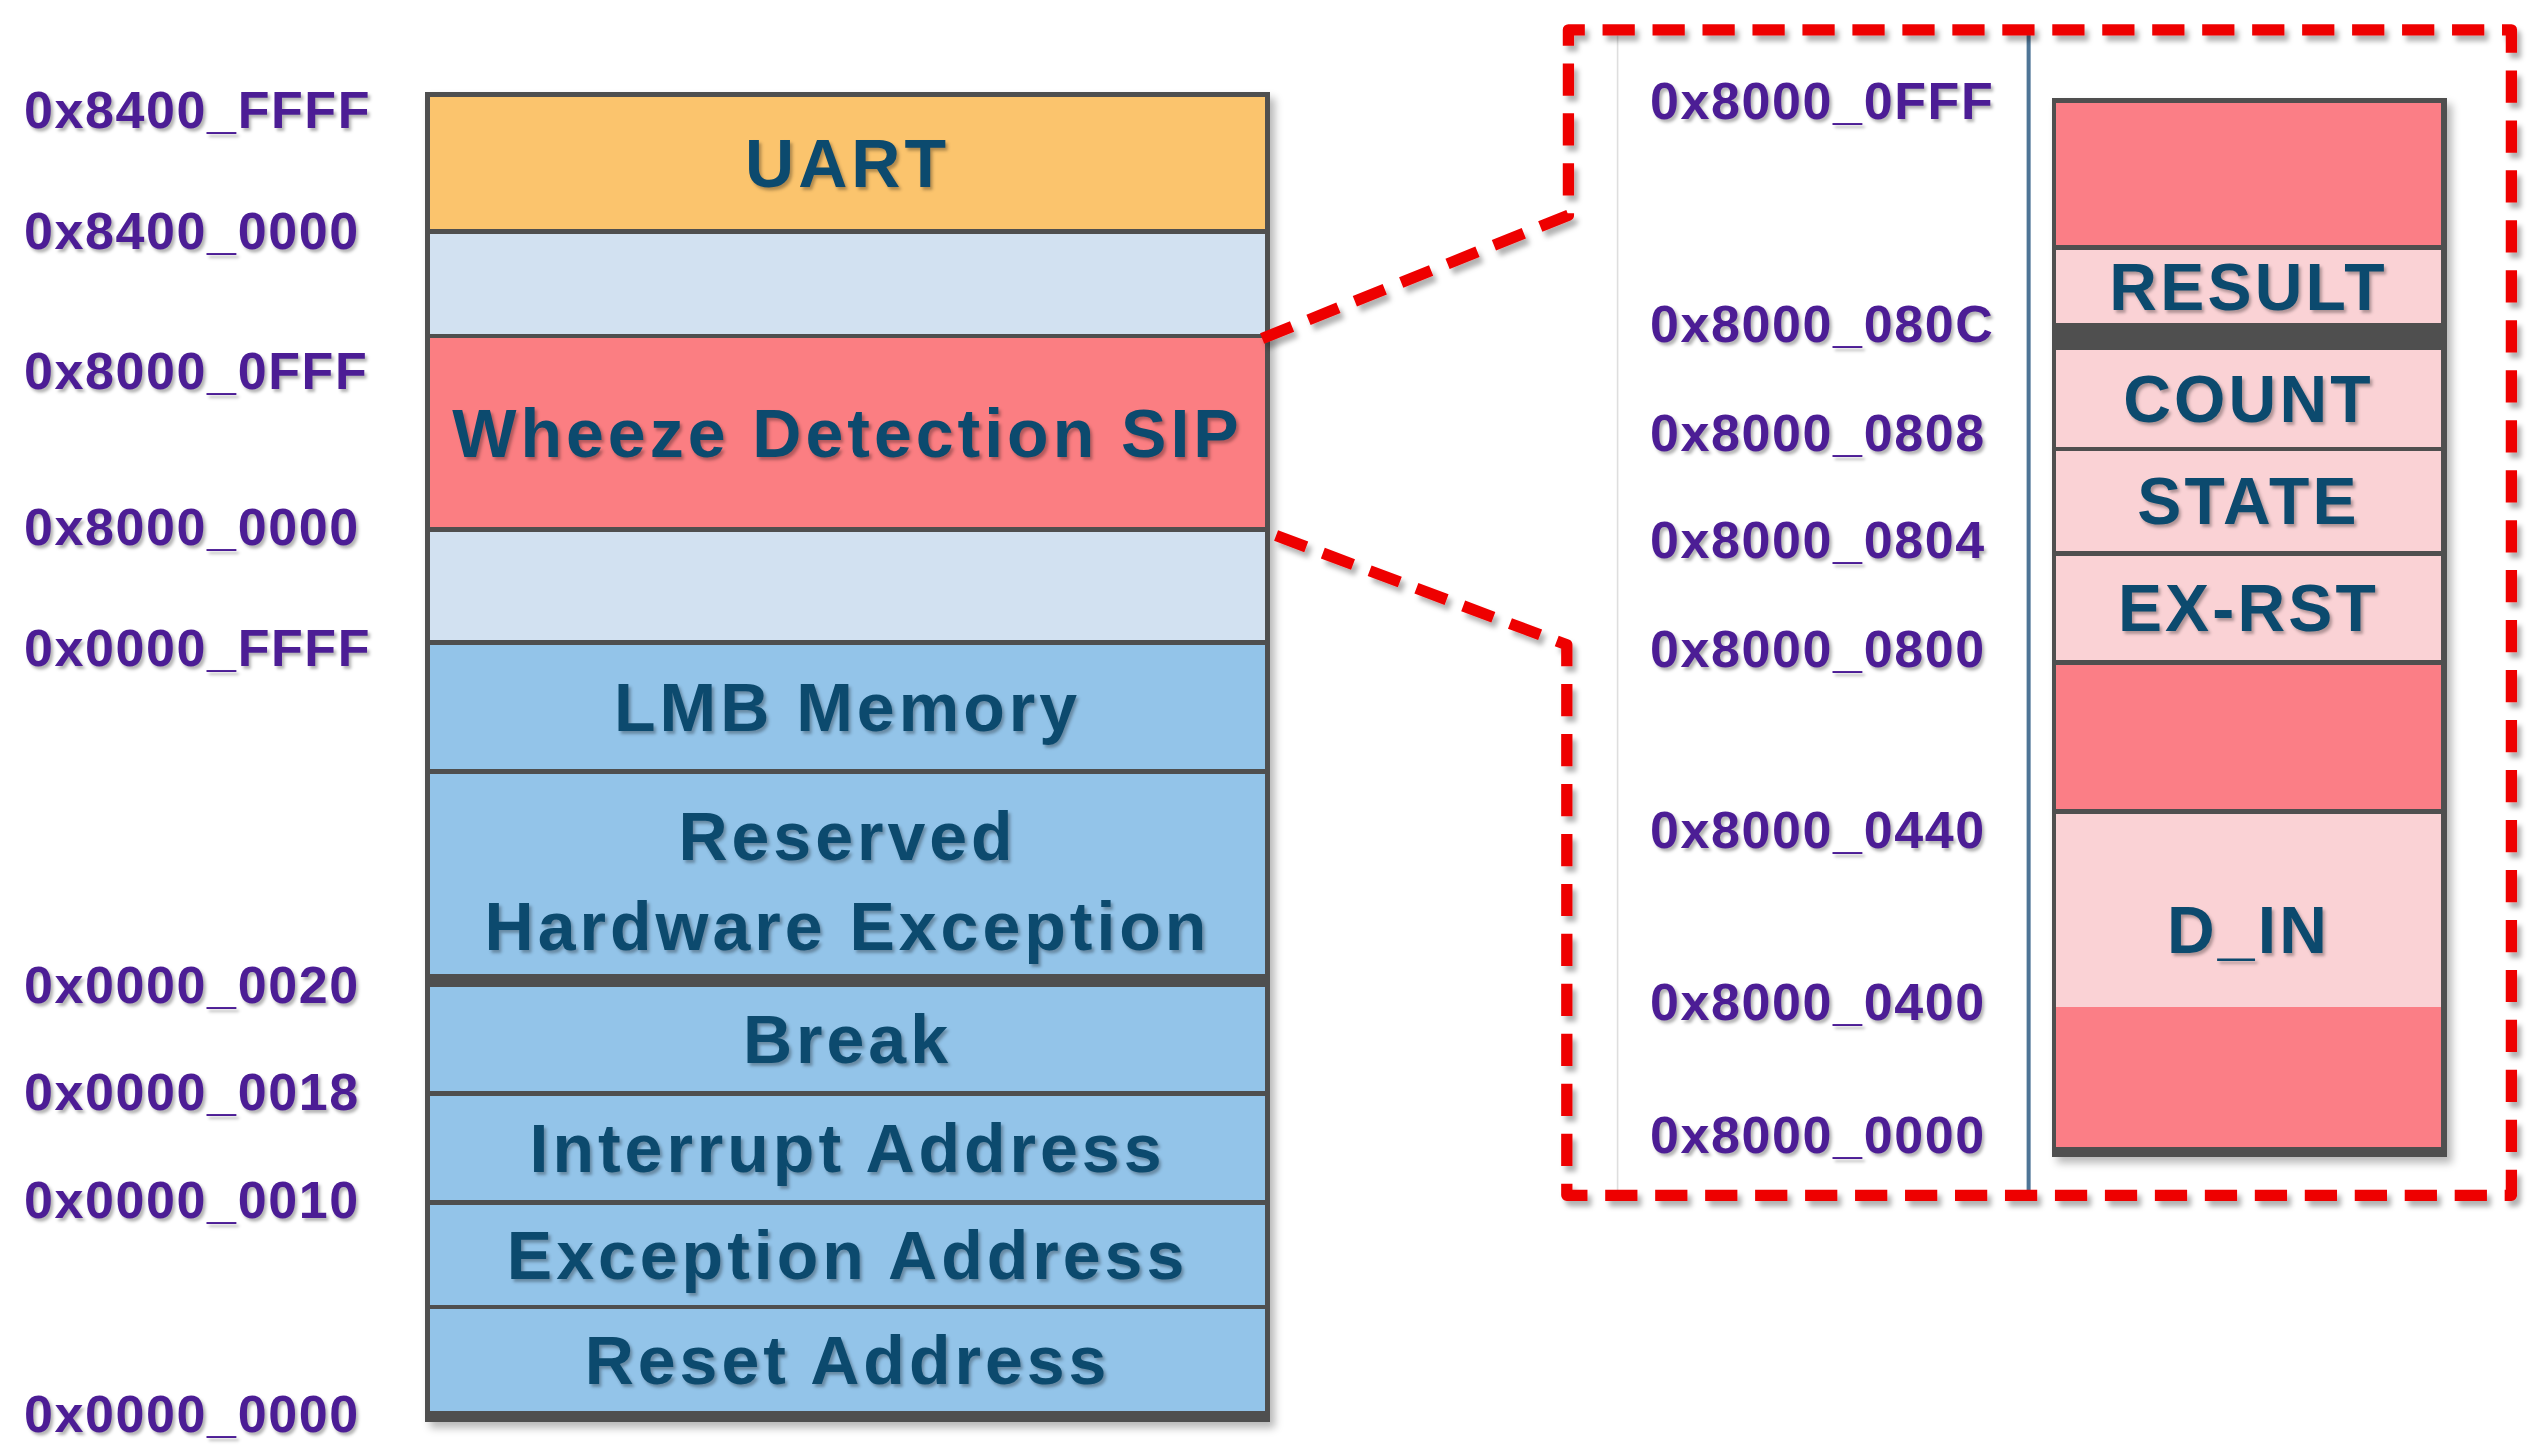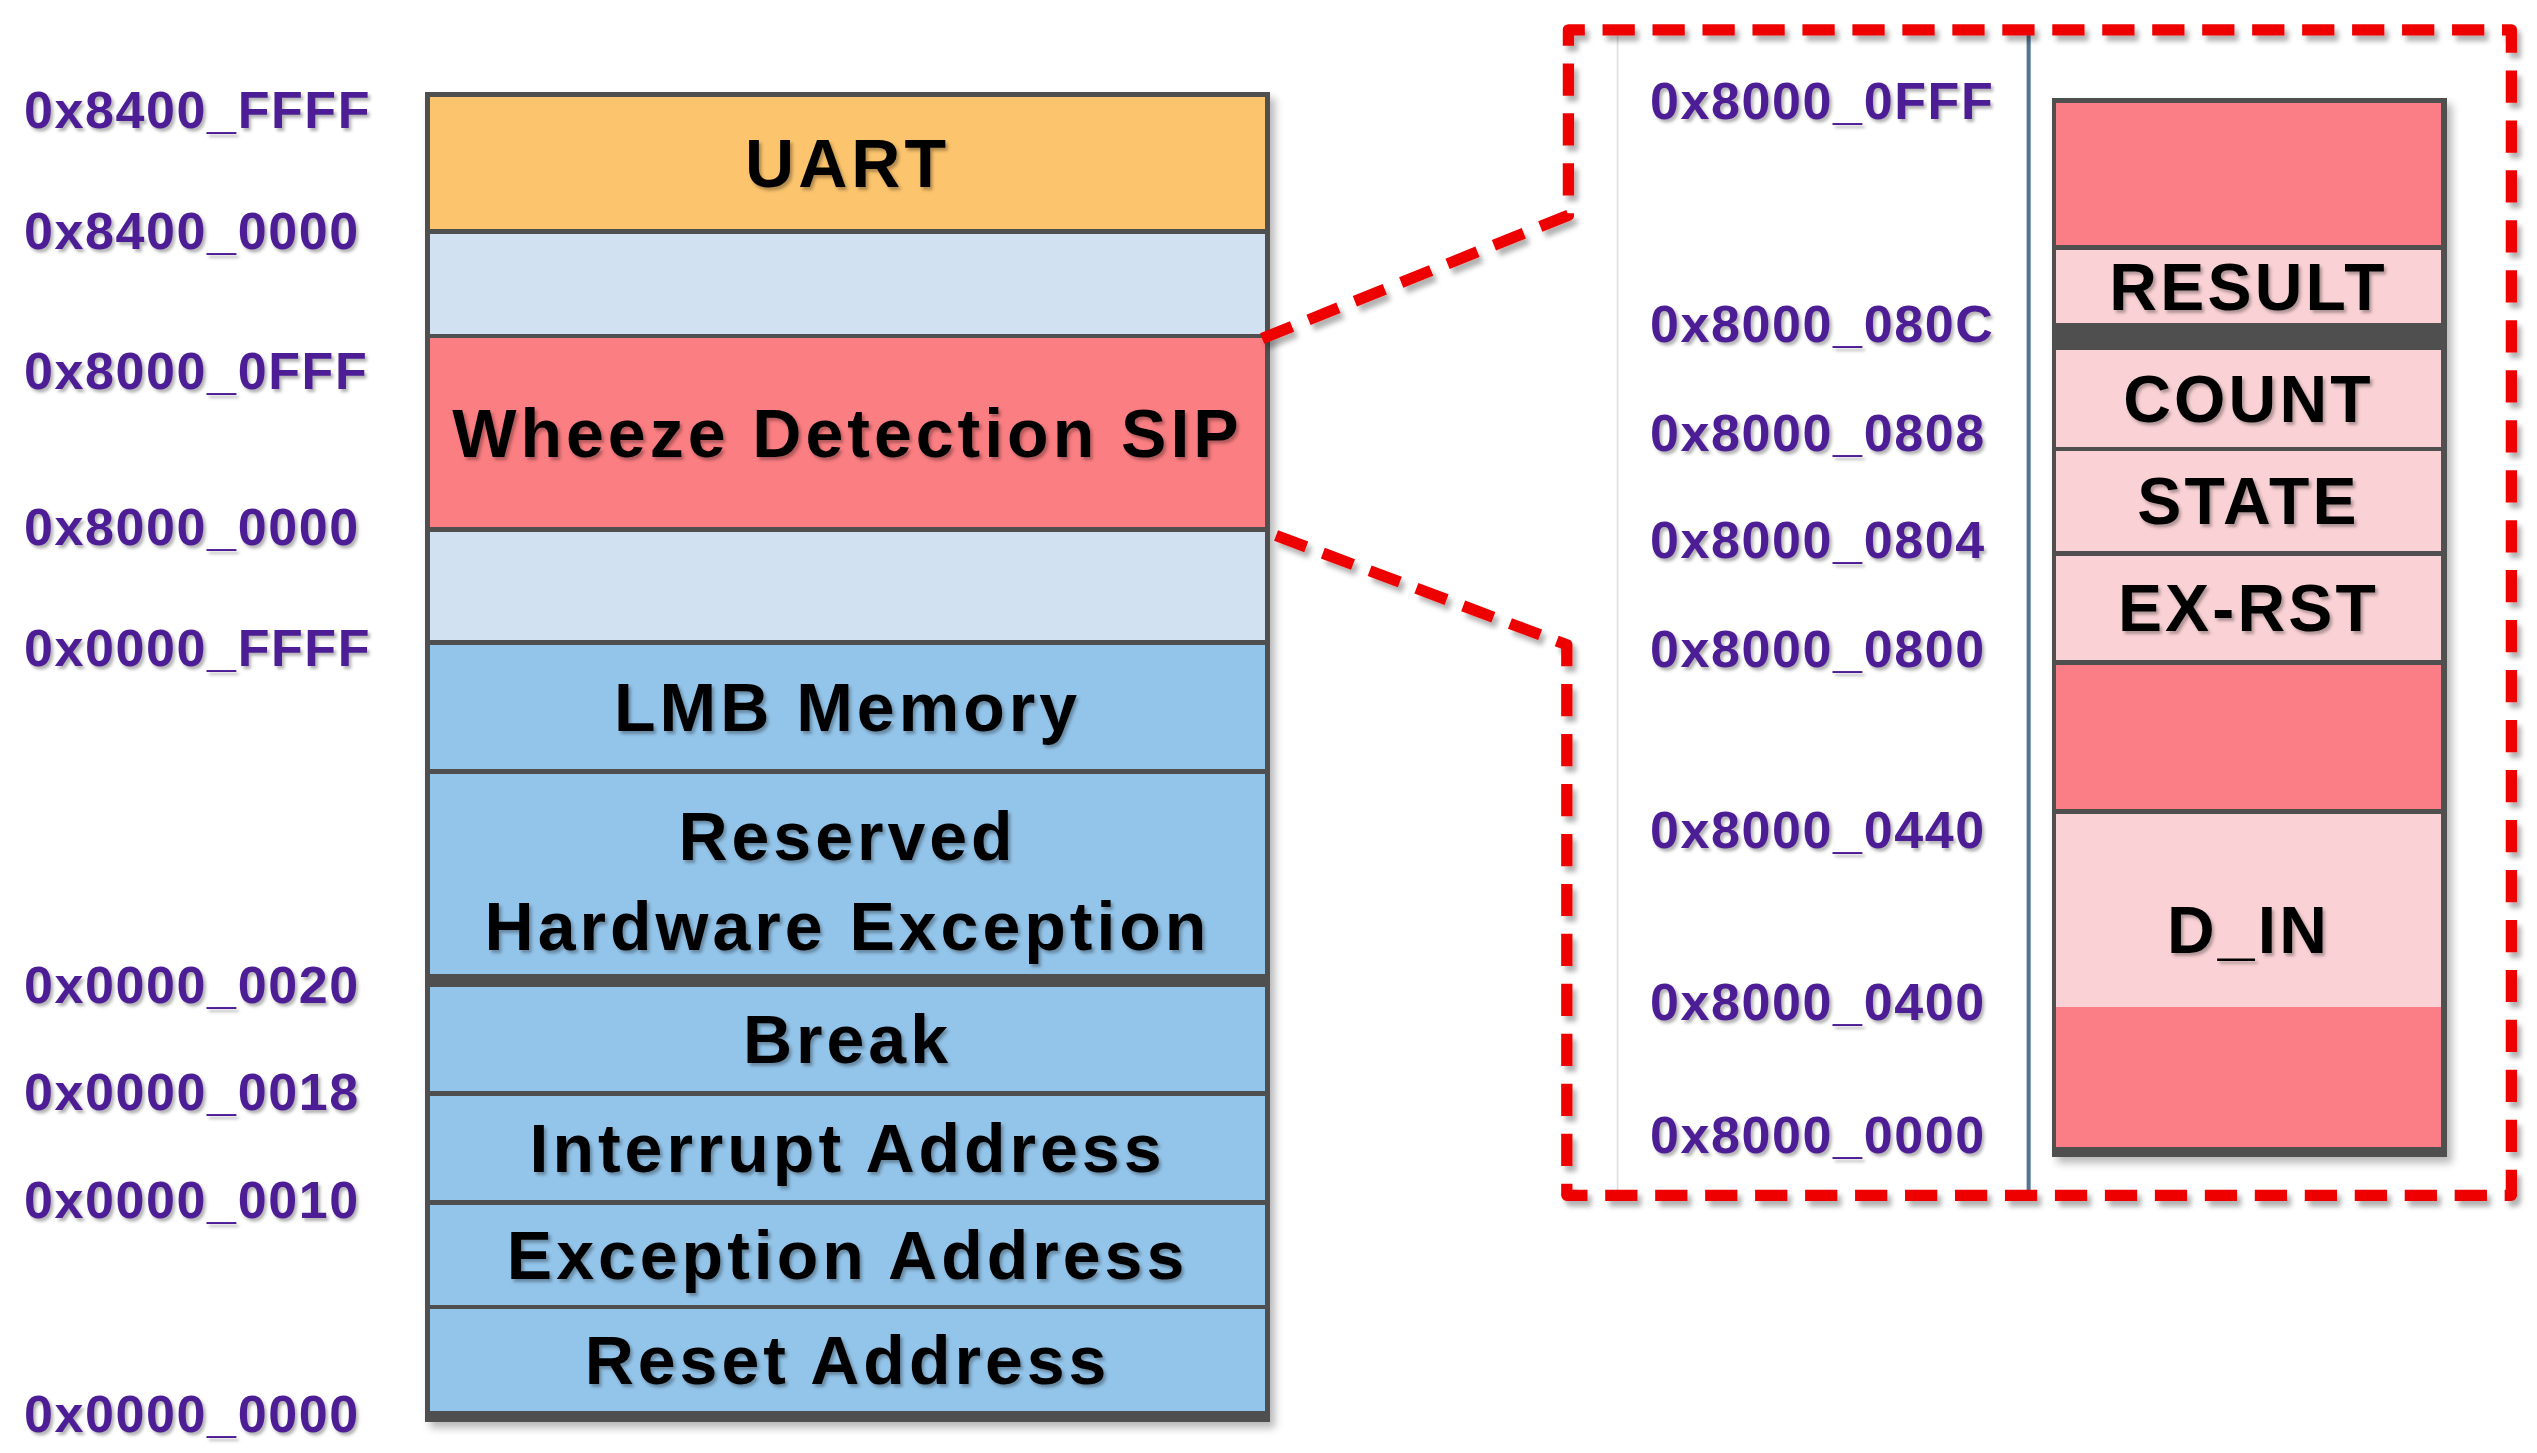--- a/index.html
+++ b/index.html
@@ -18,21 +18,21 @@
   
   .frame{
     position:absolute;background:#4F4F4F;
     box-shadow:4.8px 6.4px 8px rgba(0,0,0,0.28);
   }
   
   .block{
     position:absolute;display:flex;align-items:center;justify-content:center;
   }
   .block .blabel{
-    font-size:68px;letter-spacing:4px;color:#000000;white-space:nowrap;
+    font-size:68px;letter-spacing:4px;color:#0c4a6e;white-space:nowrap;
     text-shadow:2.4px 3.2px 3.2px rgba(0,0,0,0.30);
   }
   .block.lcol{left:430px;width:835px;}
   .block.rcol{left:2056px;width:385px;}
   .block.rcol .blabel{font-size:66px;letter-spacing:3.2px;}
   .c-orange{background:#FBC46D;}
   .c-lblue{background:#D2E1F1;}
   .c-mblue{background:#93C4E9;}
   .c-red{background:#FB7E82;}
   .c-salmon{background:#FB7E86;}

